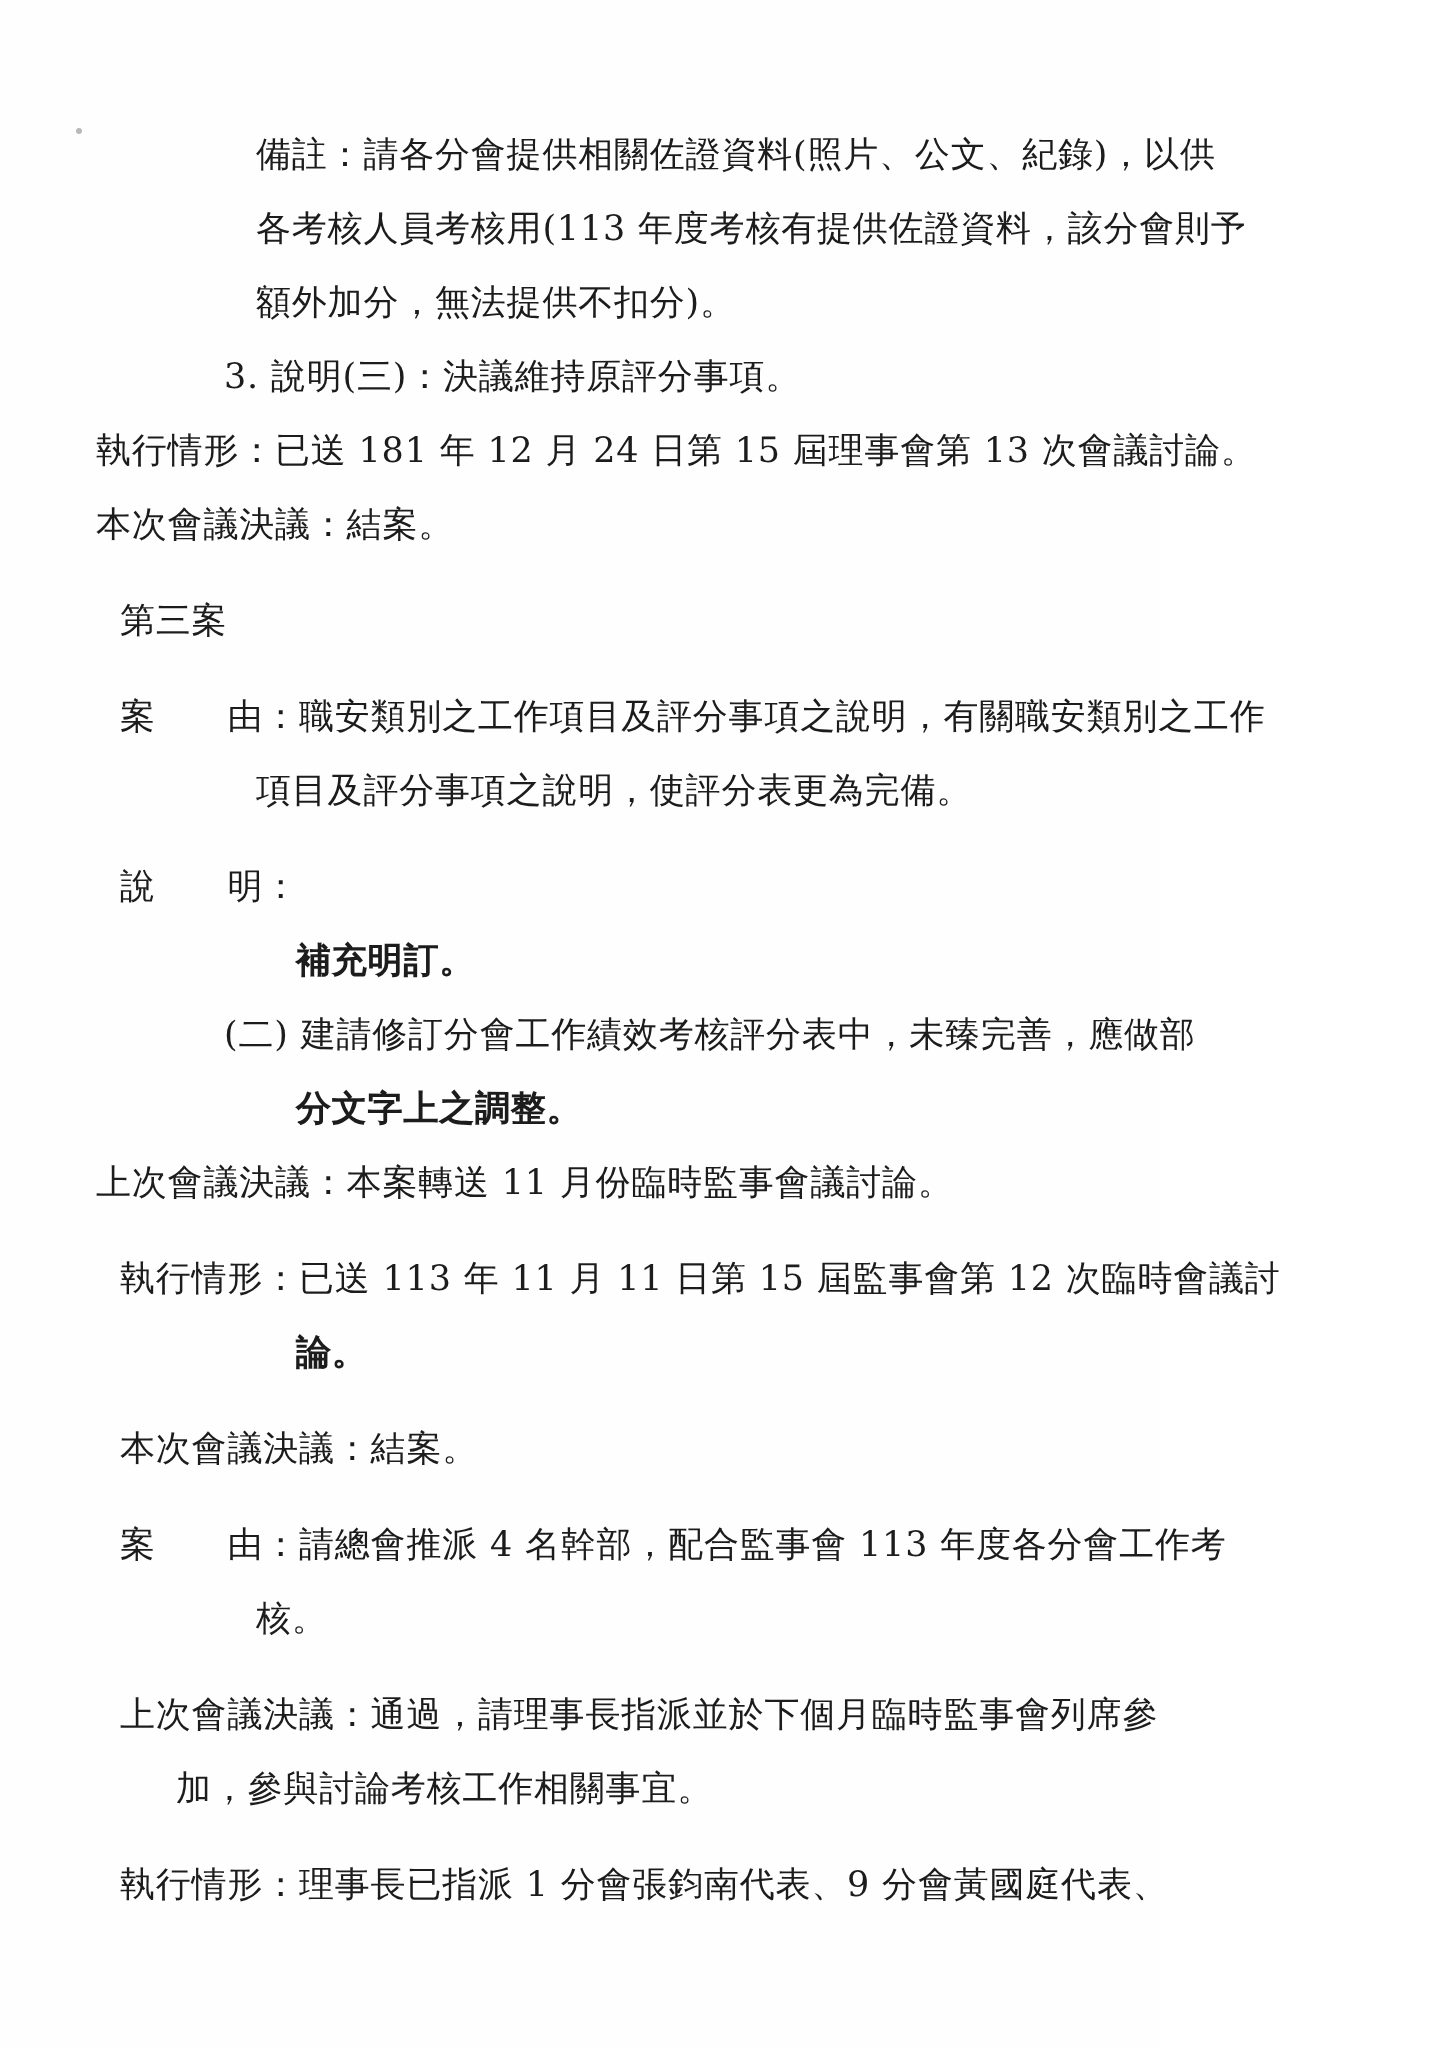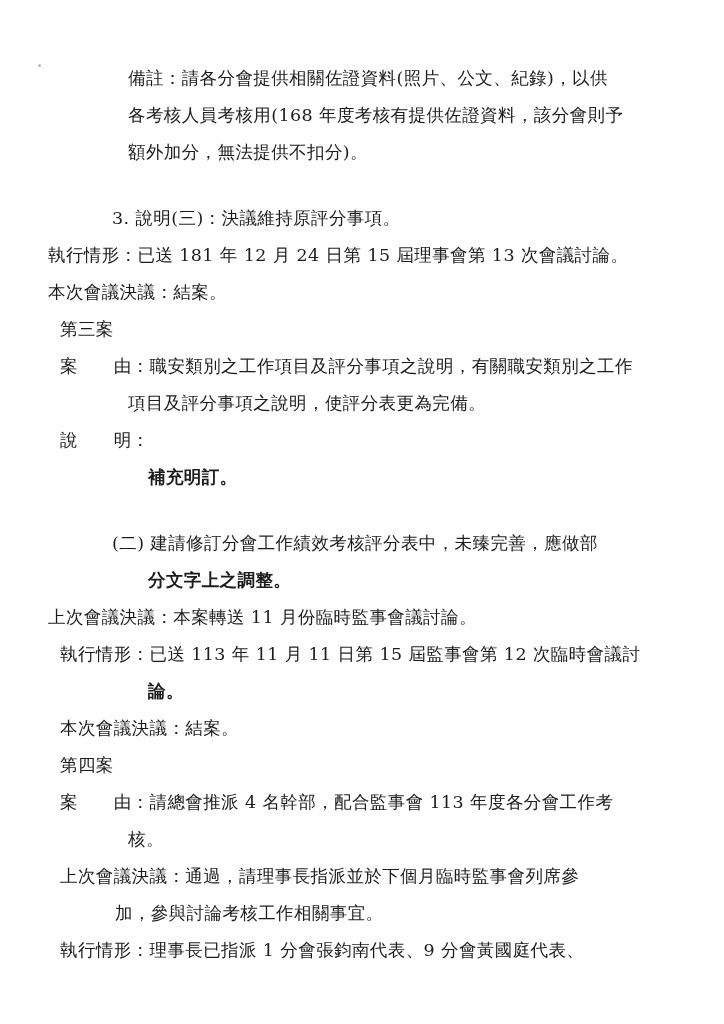--- a/index.html
+++ b/index.html
@@ -40,53 +40,52 @@
   }
   .line {
     font-size: 17.5px;
     line-height: 37px;
     white-space: pre;
     letter-spacing: 0.4px;
     color: #1c1c1c;
   }
   
   .ind-0  { padding-left: 48px; }
-  .ind-1  { padding-left: 60px; }
-  .ind-4  { padding-left: 112px; margin-top: 29px; }
+  .ind-1  { padding-left: 60px; margin-top: 11px; }
+  .ind-4  { padding-left: 112px; }
   .ind-5  { padding-left: 128px; }
   .ind-6  { padding-left: 148px; font-weight: bold; }
-  .ind-7  { padding-left: 115px; }
+  .ind-7  { padding-left: 88px; }
 </style>
 </head>
 <body>
 
 <div class="page">
 
   <div class="speck"></div>
 
   <div class="content">
 
     <div class="line ind-5">備註：請各分會提供相關佐證資料(照片、公文、紀錄)，以供</div>
-    <div class="line ind-5">各考核人員考核用(168 年度考核有提供佐證資料，該分會則予</div>
+    <div class="line ind-5">各考核人員考核用(113 年度考核有提供佐證資料，該分會則予</div>
     <div class="line ind-5">額外加分，無法提供不扣分)。</div>
     <div class="line ind-4">3. 說明(三)：決議維持原評分事項。</div>
     <div class="line ind-0">執行情形：已送 181 年 12 月 24 日第 15 屆理事會第 13 次會議討論。</div>
     <div class="line ind-0">本次會議決議：結案。</div>
     <div class="line ind-1">第三案</div>
     <div class="line ind-1">案　　由：職安類別之工作項目及評分事項之說明，有關職安類別之工作</div>
     <div class="line ind-5">項目及評分事項之說明，使評分表更為完備。</div>
     <div class="line ind-1">說　　明：</div>
     <div class="line ind-6">補充明訂。</div>
     <div class="line ind-4">(二) 建請修訂分會工作績效考核評分表中，未臻完善，應做部</div>
     <div class="line ind-6">分文字上之調整。</div>
     <div class="line ind-0">上次會議決議：本案轉送 11 月份臨時監事會議討論。</div>
     <div class="line ind-1">執行情形：已送 113 年 11 月 11 日第 15 屆監事會第 12 次臨時會議討</div>
     <div class="line ind-6">論。</div>
     <div class="line ind-1">本次會議決議：結案。</div>
-    <div class="line ind-1">第四案</div>
     <div class="line ind-1">案　　由：請總會推派 4 名幹部，配合監事會 113 年度各分會工作考</div>
     <div class="line ind-5">核。</div>
     <div class="line ind-1">上次會議決議：通過，請理事長指派並於下個月臨時監事會列席參</div>
     <div class="line ind-7">加，參與討論考核工作相關事宜。</div>
     <div class="line ind-1">執行情形：理事長已指派 1 分會張鈞南代表、9 分會黃國庭代表、</div>
 
   </div>
 </div>
 
 </body></html>

